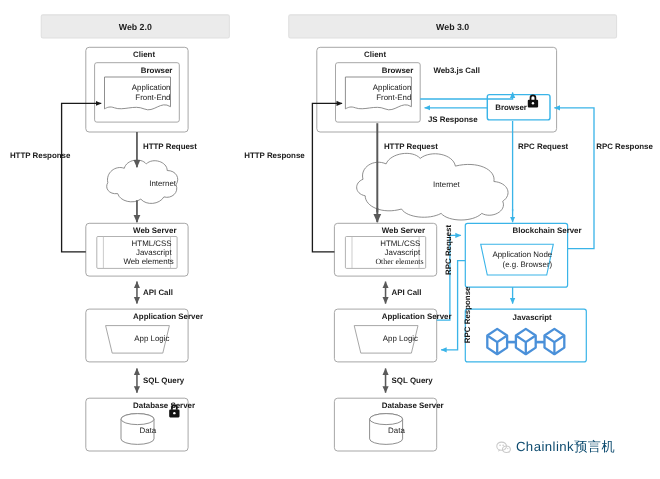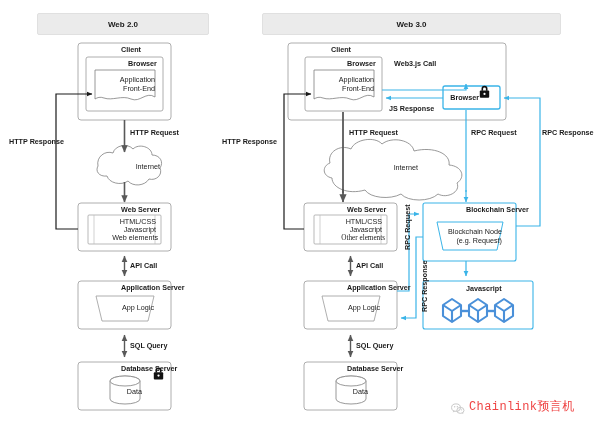--- a/index.html
+++ b/index.html
@@ -7,22 +7,22 @@
        font-family:"Liberation Sans","DejaVu Sans",sans-serif;color:#1a1a1a;}
   #stage{position:absolute;left:0;top:0;width:600px;height:435px;}
   svg.layer{position:absolute;left:0;top:0;width:600px;height:435px;overflow:visible;}
   .lbl{position:absolute;font-size:7.2px;font-weight:bold;color:#1a1a1a;white-space:nowrap;line-height:1.15;}
   .lbl.reg{font-weight:normal;}
   .ctr{text-align:right;}
   .banner{position:absolute;background:#ebebeb;border:1px solid #e0e0e0;border-radius:2px;
           display:flex;align-items:center;justify-content:center;font-size:8px;font-weight:bold;}
   .boxlabel{position:absolute;font-size:7.2px;font-weight:bold;margin-left:39px;}
   .rot{transform:rotate(-90deg);transform-origin:left top;}
-  .wm{position:absolute;font-size:12px;color:#ef4444;letter-spacing:.4px;white-space:nowrap;
-      display:flex;align-items:flex-end;gap:4px;font-family:Liberation Mono, monospace;}
+  .wm{position:absolute;font-size:12px;color:#0c4a6e;letter-spacing:.4px;white-space:nowrap;
+      display:flex;align-items:center;gap:4px;}
 </style>
 </head>
 <body>
 
 <div id="stage">
 
   <div class="banner" style="left:37px;top:13px;width:170px;height:20px;">
     <span>Web 2.0</span>
   </div>
   <div class="banner" style="left:262px;top:13px;width:297px;height:20px;">
@@ -247,22 +247,22 @@
   <div class="lbl reg ctr" style="left:320px;top:226px;width:62px;">Javascript</div>
   <div class="lbl reg ctr" style="left:317px;top:234px;width:68px;font-family:Liberation Serif, serif;">Other elements</div>
 
   <div class="boxlabel" style="left:308px;top:283px;">Application Server</div>
   <div class="lbl reg ctr" style="left:322px;top:304px;width:58px;">App Logic</div>
 
   <div class="boxlabel" style="left:308px;top:364px;">Database Server</div>
   <div class="lbl reg ctr" style="left:334px;top:388px;width:34px;">Data</div>
 
   <div class="boxlabel" style="left:427px;top:205px;text-align:center;">Blockchain Server</div>
-  <div class="lbl reg ctr" style="left:438px;top:228px;width:64px;">Blockchain Node</div>
-  <div class="lbl reg ctr" style="left:438px;top:237px;width:64px;">(e.g. Request)</div>
+  <div class="lbl reg ctr" style="left:438px;top:228px;width:64px;">Application Node</div>
+  <div class="lbl reg ctr" style="left:438px;top:237px;width:64px;">(e.g. Browser)</div>
 
   <div class="boxlabel" style="left:427px;top:284px;">Javascript</div>
 
   <div class="lbl" style="left:394px;top:60px;">Web3.js Call</div>
   <div class="lbl" style="left:389px;top:89px;margin-top:16px;">JS Response</div>
   <div class="lbl" style="left:349px;top:129px;">HTTP Request</div>
   <div class="lbl" style="left:222px;top:138px;">HTTP Response</div>
   <div class="lbl" style="left:471px;top:129px;">RPC Request</div>
   <div class="lbl" style="left:542px;top:129px;">RPC Response</div>
 

